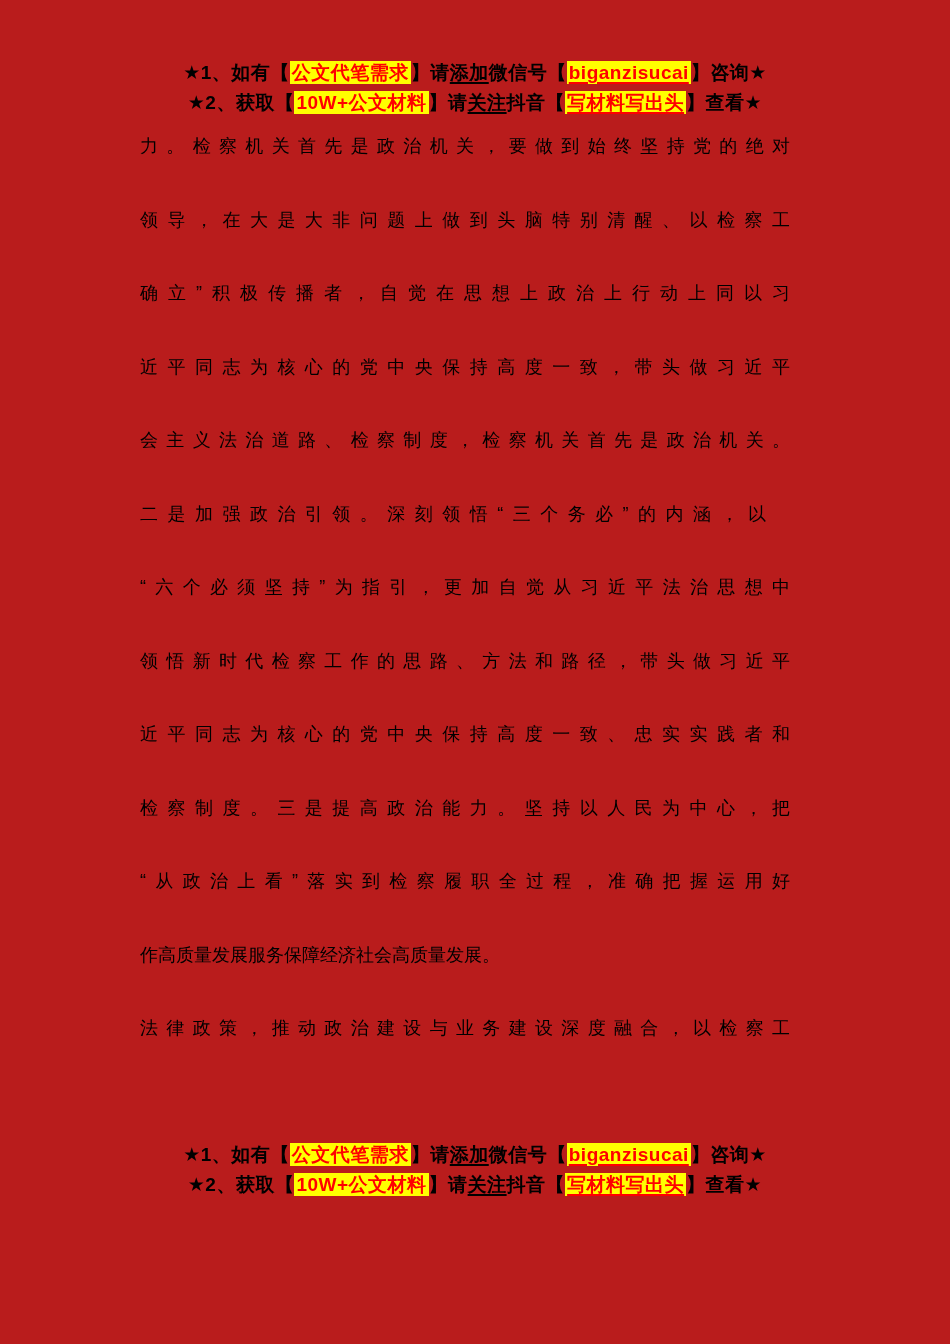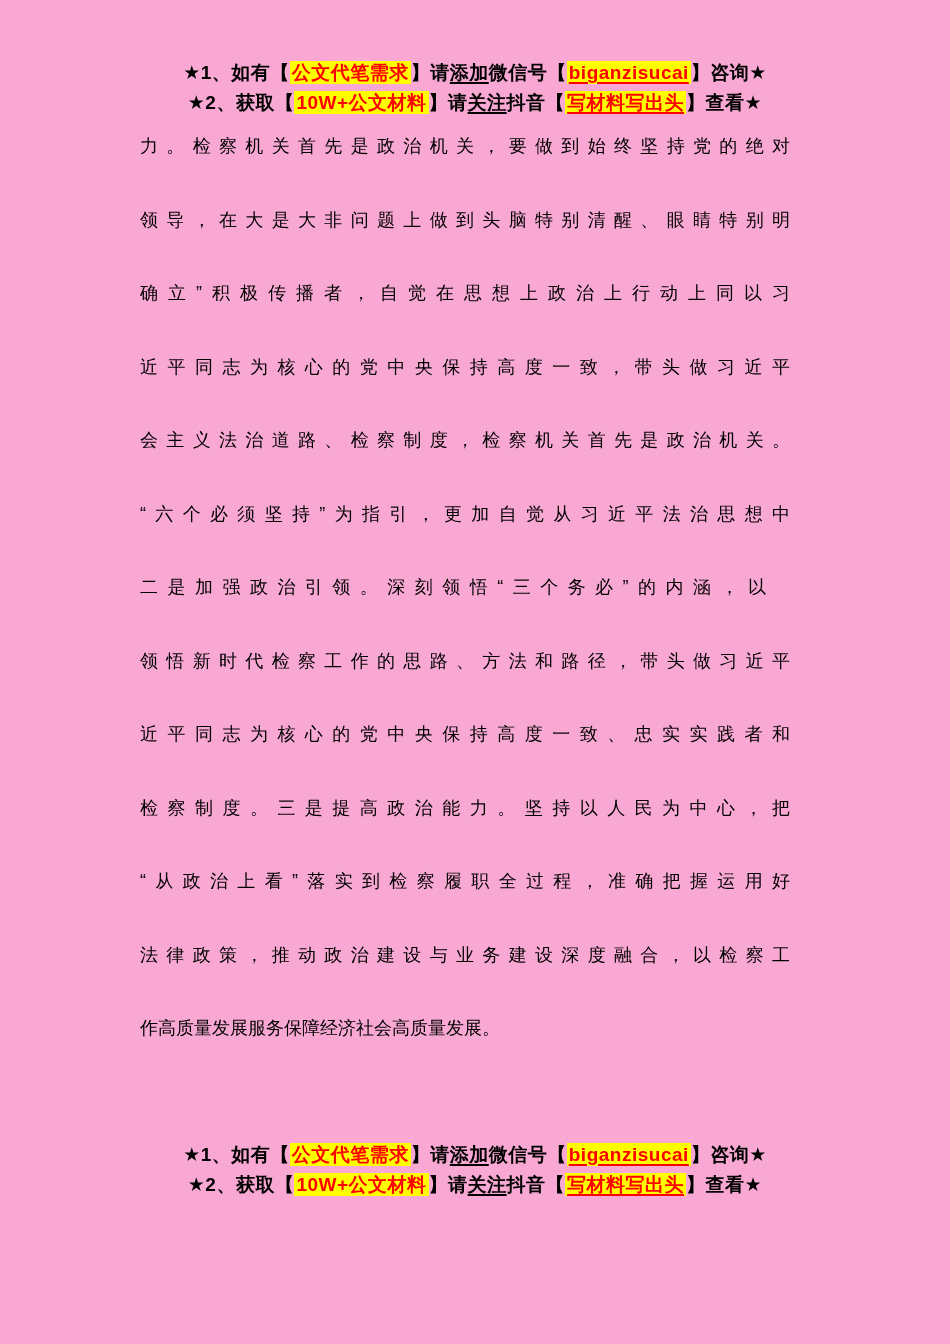--- a/index.html
+++ b/index.html
@@ -11,21 +11,21 @@
     width: 950px;
     height: 1344px;
     overflow: hidden;
     font-family: "Liberation Sans", "DejaVu Sans", sans-serif;
     color: #000000;
   }
   .page {
     position: relative;
     width: 950px;
     height: 1344px;
-    background: #f9a8d4;
+    background: #b91c1c;
   }
   
   .promo {
     text-align: center;
     font-size: 19px;
     font-weight: bold;
     line-height: 30px;
     letter-spacing: 0.5px;
     white-space: nowrap;
   }
@@ -72,32 +72,32 @@
 
 <div class="page">
 
   <div class="promo promo-header">
     <div class="promo-line"><span>★1、如有【</span><span class="hl">公文代笔需求</span><span>】请</span><span class="u">添加</span><span>微信号【</span><span class="hl u-red">biganzisucai</span><span>】咨询★</span></div>
     <div class="promo-line"><span>★2、获取【</span><span class="hl">10W+公文材料</span><span>】请</span><span class="u">关注</span><span>抖音【</span><span class="hl u-red">写材料写出头</span><span>】查看★</span></div>
   </div>
 
   <div class="body-text">
     <div class="body-line">力。检察机关首先是政治机关，要做到始终坚持党的绝对</div>
-    <div class="body-line">领导，在大是大非问题上做到头脑特别清醒、眼睛特别明</div>
+    <div class="body-line">领导，在大是大非问题上做到头脑特别清醒、以检察工</div>
     <div class="body-line">确立”积极传播者，自觉在思想上政治上行动上同以习</div>
     <div class="body-line">近平同志为核心的党中央保持高度一致，带头做习近平</div>
     <div class="body-line">会主义法治道路、检察制度，检察机关首先是政治机关。</div>
+    <div class="body-line short">二是加强政治引领。深刻领悟“三个务必”的内涵，以</div>
     <div class="body-line">“六个必须坚持”为指引，更加自觉从习近平法治思想中</div>
-    <div class="body-line short">二是加强政治引领。深刻领悟“三个务必”的内涵，以</div>
     <div class="body-line">领悟新时代检察工作的思路、方法和路径，带头做习近平</div>
     <div class="body-line">近平同志为核心的党中央保持高度一致、忠实实践者和</div>
     <div class="body-line">检察制度。三是提高政治能力。坚持以人民为中心，把</div>
     <div class="body-line">“从政治上看”落实到检察履职全过程，准确把握运用好</div>
+    <div class="body-line last">作高质量发展服务保障经济社会高质量发展。</div>
     <div class="body-line">法律政策，推动政治建设与业务建设深度融合，以检察工</div>
-    <div class="body-line last">作高质量发展服务保障经济社会高质量发展。</div>
   </div>
 
   <div class="promo promo-footer">
     <div class="promo-line"><span>★1、如有【</span><span class="hl">公文代笔需求</span><span>】请</span><span class="u">添加</span><span>微信号【</span><span class="hl u-red">biganzisucai</span><span>】咨询★</span></div>
     <div class="promo-line"><span>★2、获取【</span><span class="hl">10W+公文材料</span><span>】请</span><span class="u">关注</span><span>抖音【</span><span class="hl u-red">写材料写出头</span><span>】查看★</span></div>
   </div>
 
 </div>
 
 </body></html>

